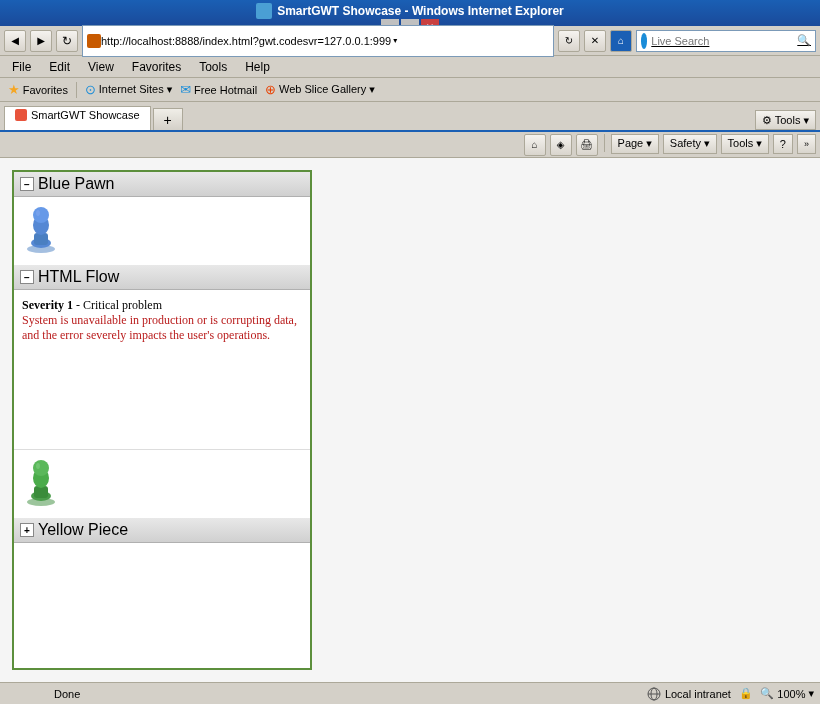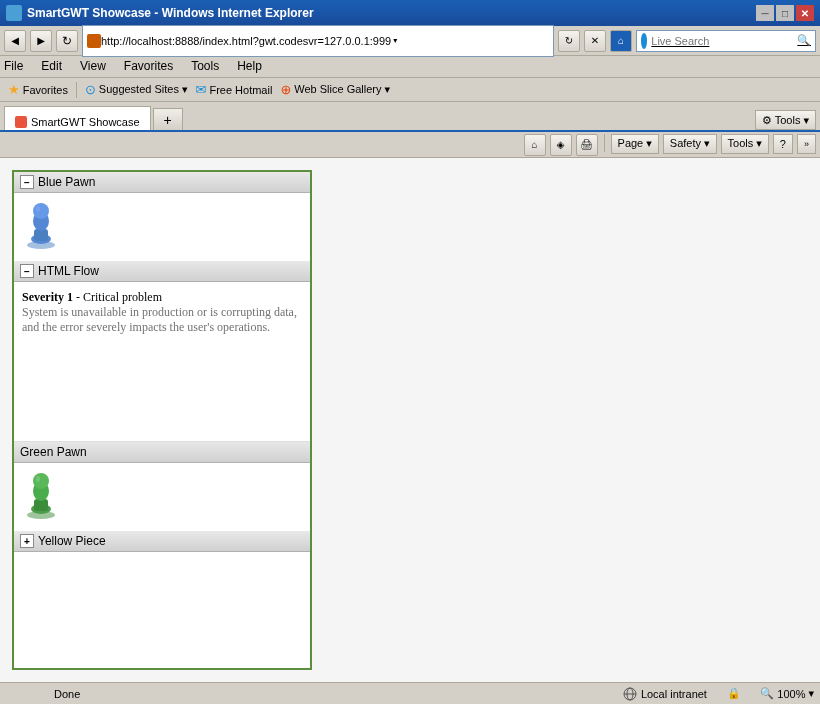--- a/index.html
+++ b/index.html
@@ -7,20 +7,21 @@
 
     
     #titlebar {
       background: linear-gradient(to bottom, #1a5fb4, #1a4a9a);
       color: white;
       display: flex;
       align-items: center;
       justify-content: space-between;
       padding: 3px 6px;
       height: 26px;
+      flex-direction: column;
     }
     #titlebar .title-left { display: flex; align-items: center; gap: 5px; font-size: 12px; font-weight: bold; }
     #titlebar .title-icon { width: 16px; height: 16px; background: #4a9fd4; border-radius: 2px; display: inline-block; }
     #titlebar .win-controls { display: flex; gap: 2px; }
     #titlebar .win-btn {
       width: 18px; height: 16px; display: flex; align-items: center; justify-content: center;
       font-size: 10px; cursor: pointer; color: white; font-weight: bold;
     }
     #titlebar .win-btn.min { background: #c0c0c0; color: #333; }
     #titlebar .win-btn.max { background: #c0c0c0; color: #333; }
@@ -47,25 +48,25 @@
     .addr-favicon { width: 14px; height: 14px; background: #c85a00; border-radius: 2px; display: inline-block; }
     .search-box {
       width: 180px; height: 22px; border: 1px solid #7b9ab8; background: white;
       display: flex; align-items: center; padding: 0 4px; font-size: 11px; gap: 4px; text-decoration: underline;
     }
     .search-input { flex: 1; border: none; outline: none; font-size: 11px; background: transparent; }
 
     
     #menubar {
       background: #d4d0c8;
-      padding: 2px 0;
+      padding: 2px 8px;
       display: flex;
       gap: 10px;
       height: 22px;
-      align-items: flex-start;
+      align-items: center;
       border-bottom: 1px solid #aca899;
     }
     .menu-item { font-size: 12px; cursor: pointer; padding: 1px 4px; }
 
     
     #favbar {
       background: #d4d0c8;
       padding: 2px 8px;
       display: flex;
       align-items: center;
@@ -87,21 +88,21 @@
       height: 30px;
       border-bottom: 2px solid #1a5fb4;
     }
     .tab {
       background: linear-gradient(to bottom, #f0eee8, #d4d0c8);
       border: 1px solid #aca899;
       border-bottom: none;
       padding: 2px 10px;
       font-size: 11px;
       cursor: pointer;
-      display: flex; align-items: flex-end; gap: 4px;
+      display: flex; align-items: flex-start; gap: 4px;
       height: 24px;
     }
     .tab.active { background: white; z-index: 1; }
     .tab-favicon { width: 12px; height: 12px; background: #e8543c; border-radius: 2px; }
 
     
     #toolbar {
       background: #d4d0c8;
       display: flex;
       align-items: center;
@@ -147,21 +148,21 @@
       gap: 4px;
       cursor: pointer;
     }
     .section-toggle {
       width: 14px; height: 14px;
       border: 1px solid #888;
       background: white;
       display: flex; align-items: center; justify-content: center;
       font-size: 10px; font-weight: bold;
     }
-    .section-title { font-size: 12px; font-weight: normal; }
+    .section-title { font-size: 16px; font-weight: normal; }
 
     
     .section-content {
       background: white;
       font-family: Liberation Serif, serif;
     }
 
     
     #blue-pawn-content {
       padding: 8px;
@@ -172,21 +173,21 @@
     #html-flow-content {
       height: 160px;
       overflow-y: auto;
       padding: 8px;
       border-bottom: 1px solid #ddd;
     }
 
     
     .severity-block { margin-bottom: 12px; }
     .severity-title { font-weight: bold; font-size: 12px; }
-    .severity-desc { font-size: 12px; color: #737373; }
+    .severity-desc { font-size: 12px; color: #b91c1c; }
 
     
     #green-pawn-header {
       background: linear-gradient(to bottom, #e8e8e8, #d0d0d0);
       border-bottom: 1px solid #b0b0b0;
       padding: 3px 6px;
     }
     #green-pawn-content {
       padding: 8px;
       background: white;
@@ -224,21 +225,21 @@
       display: flex;
       align-items: center;
       padding: 2px 6px;
       height: 22px;
       font-size: 11px;
       position: fixed;
       bottom: 0;
       width: 820px;
     }
     .status-left { flex: 1; padding-left: 48px; }
-    .status-right { display: flex; align-items: center; gap: 20px; }
+    .status-right { display: flex; align-items: center; gap: 8px; }
     .status-icon { display: flex; align-items: center; gap: 3px; }
 
     
     #html-flow-content::-webkit-scrollbar { width: 12px; }
     #html-flow-content::-webkit-scrollbar-track { background: #f0f0f0; border: 1px solid #ccc; }
     #html-flow-content::-webkit-scrollbar-thumb { background: #c0c0c0; border: 1px solid #999; }
 
     
     .addr-text { font-size: 11px; color: #000; }
 
@@ -290,21 +291,21 @@
 </div>
 
 <div id="favbar">
   <div class="fav-item">
     <span class="star-icon">★</span>
     <span>Favorites</span>
   </div>
   <div class="fav-sep"></div>
   <div class="fav-item">
     <span style="color:#1a8cd8; font-size:13px;">⊙</span>
-    <span>Suggested Sites ▾</span>
+    <span>Internet Sites ▾</span>
   </div>
   <div class="fav-item">
     <span style="color:#1a8cd8; font-size:13px;">✉</span>
     <span>Free Hotmail</span>
   </div>
   <div class="fav-item">
     <span style="color:#e84000; font-size:13px;">⊕</span>
     <span>Web Slice Gallery ▾</span>
   </div>
 </div>
@@ -361,23 +362,20 @@
       <span class="section-title">HTML Flow</span>
     </div>
 
     <div id="html-flow-content" class="section-content">
       <div class="severity-block">
         <span class="severity-title">Severity 1</span><span> - Critical problem</span>
         <div class="severity-desc">System is unavailable in production or is corrupting data, and the error severely impacts the user's operations.</div>
       </div>
     </div>
 
-    <div id="green-pawn-header" class="section-header">
-      <span class="section-title">Green Pawn</span>
-    </div>
 
     <div id="green-pawn-content" class="section-content">
       <svg class="pawn-green" viewBox="0 0 38 48">
         <ellipse cx="19" cy="44" rx="14" ry="4" fill="#3a8c3a" opacity="0.5"></ellipse>
         <ellipse cx="19" cy="38" rx="10" ry="5" fill="#4a9c4a"></ellipse>
         <rect x="12" y="28" width="14" height="12" rx="3" fill="#3a8c3a"></rect>
         <ellipse cx="19" cy="20" rx="8" ry="10" fill="#4aac4a"></ellipse>
         <circle cx="19" cy="10" r="8" fill="#5ab85a"></circle>
         <ellipse cx="16" cy="8" rx="2" ry="3" fill="#88d488" opacity="0.5"></ellipse>
       </svg>

